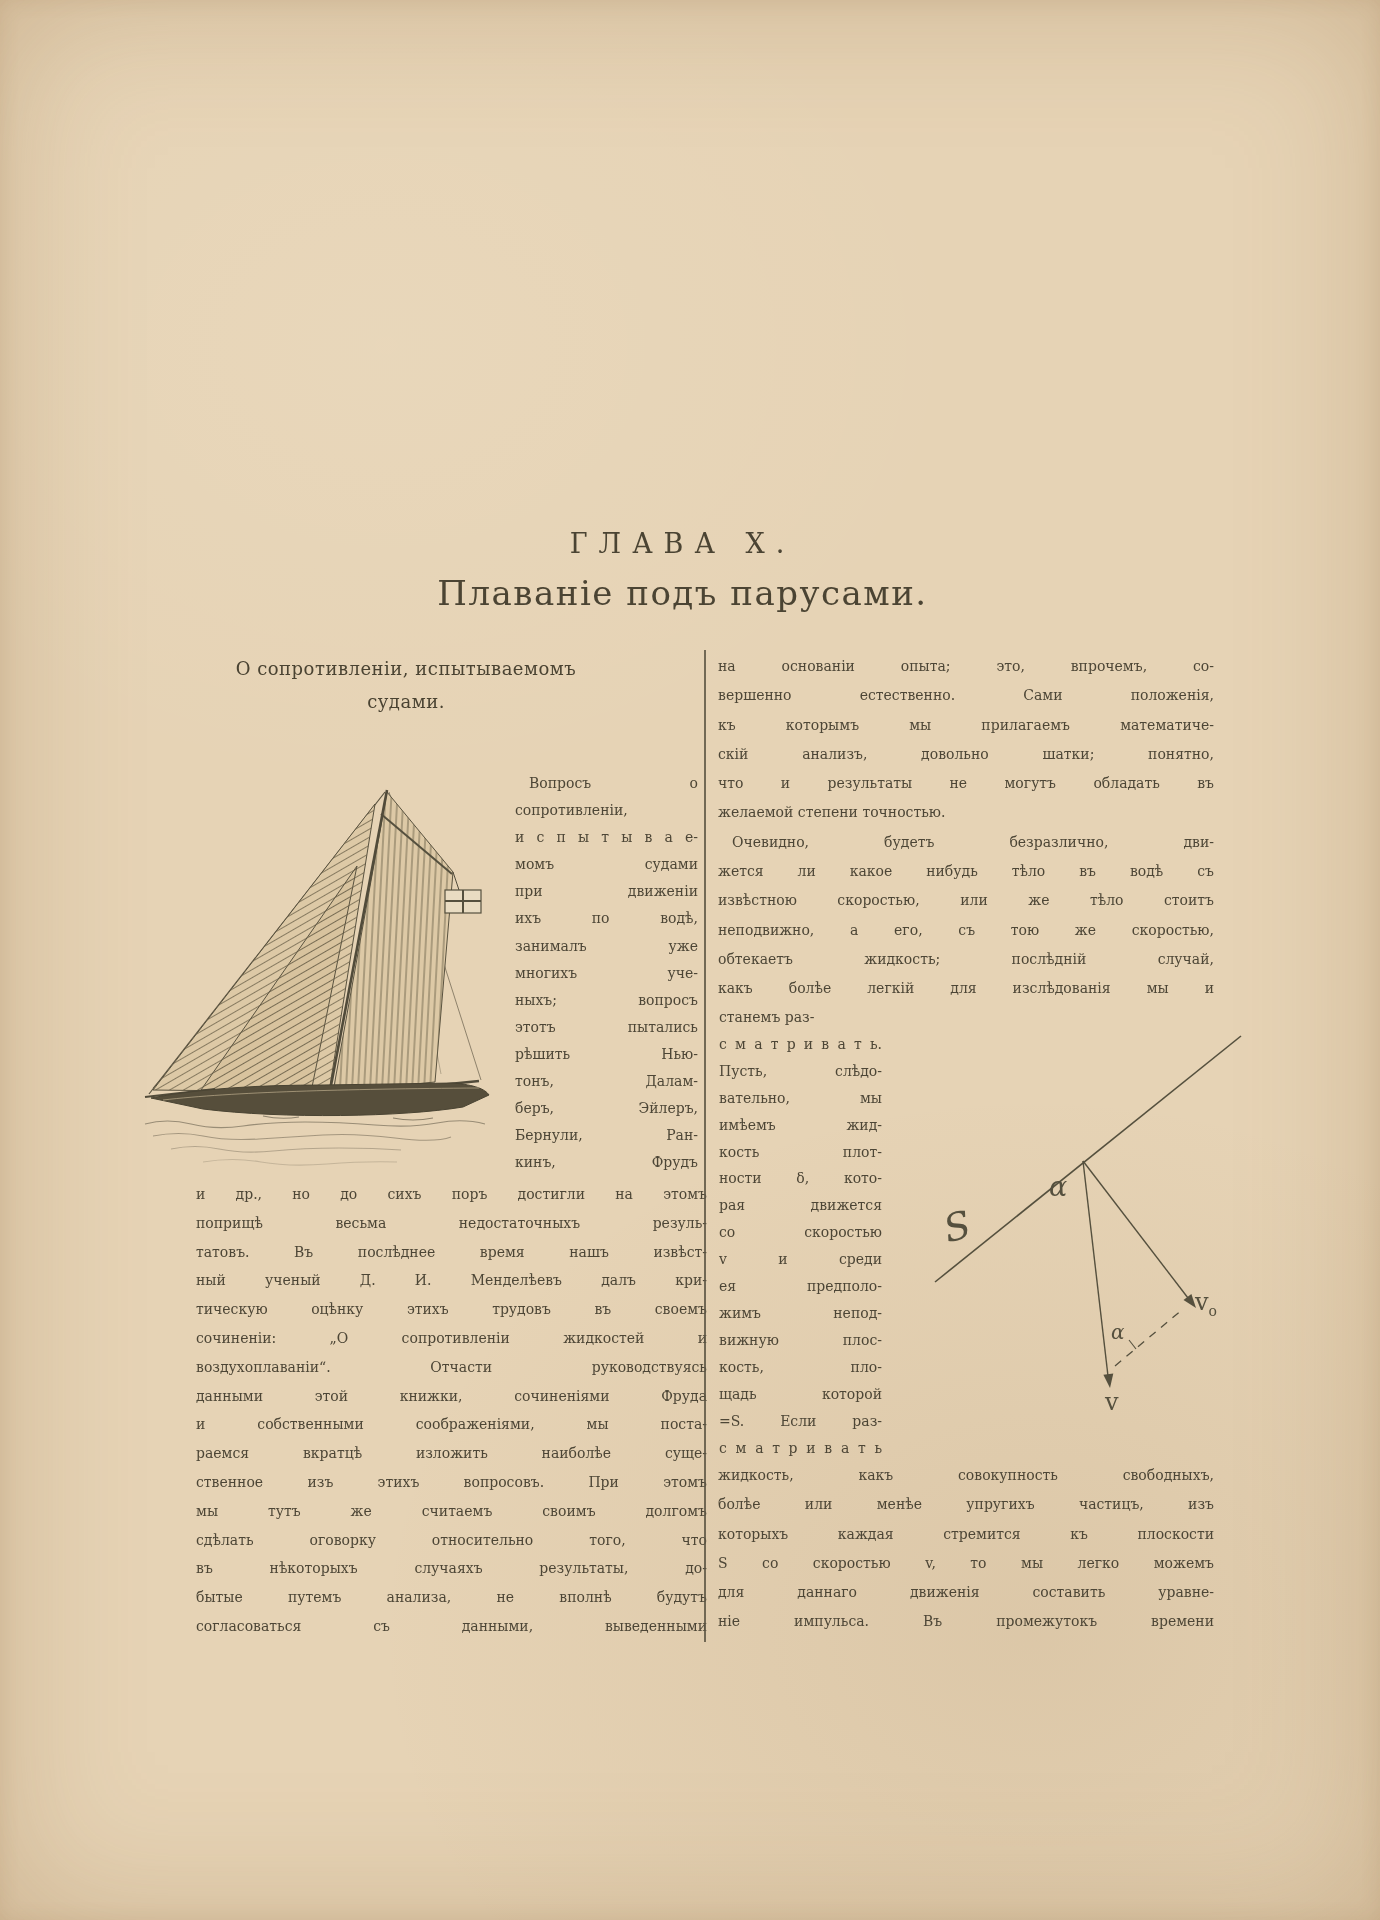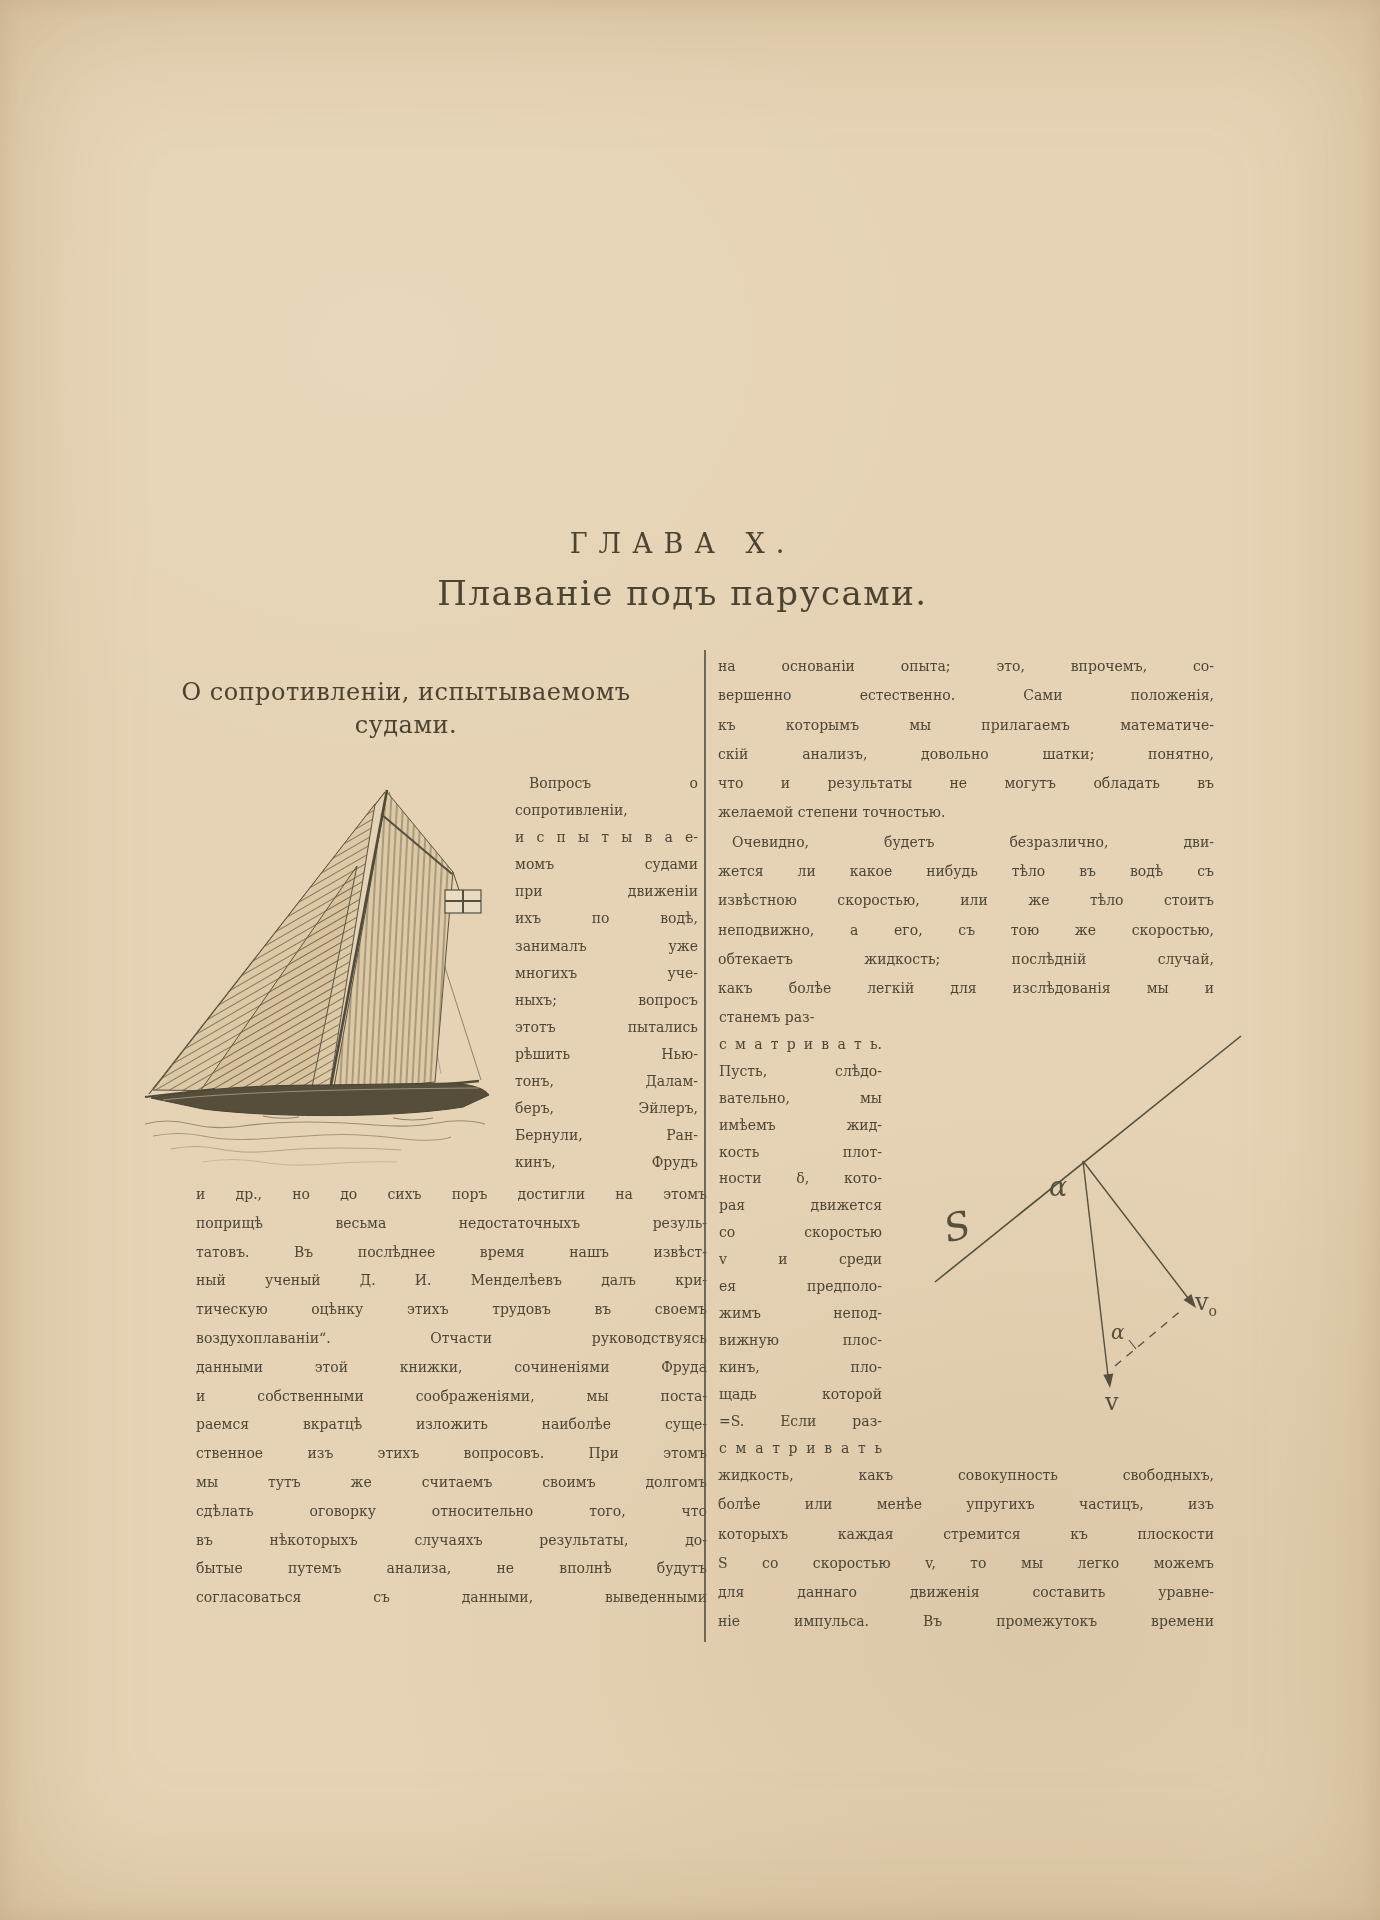--- a/index.html
+++ b/index.html
@@ -19,21 +19,21 @@
     font-size:27px;letter-spacing:11px;color:#4b4433;
   }
   .chapter-subtitle{
     left:150px;top:573px;width:1065px;text-align:center;
     font-size:34px;letter-spacing:1.5px;color:#4b4433;
   }
   .t-block{font-size:14px;}
   .ln{text-align:justify;text-align-last:justify;white-space:normal;}
   .ln.nj{text-align-last:auto;}
   .centered .ln{text-align:center;text-align-last:center;}
-  .left-heading{left:150px;top:676px;width:512px;line-height:33px;font-size:24px;letter-spacing:.5px;color:#4a4332;}
+  .left-heading{left:150px;top:652px;width:512px;line-height:33px;font-size:18px;letter-spacing:.5px;color:#4a4332;}
   .left-narrow{left:515px;top:770px;width:183px;line-height:27.1px;}
   .left-full{left:150px;top:1180px;width:511px;line-height:28.8px;margin-left:46px;}
   .right-top{left:718px;top:652px;width:496px;line-height:29.3px;}
   .right-narrow{left:719px;top:1004px;width:163px;line-height:26.9px;}
   .right-bottom{left:718px;top:1461px;width:496px;line-height:29.3px;}
   .col-divider{left:704px;top:650px;width:2px;height:992px;background:#5d5644;opacity:.85;}
   .ship-figure{left:143px;top:778px;width:362px;height:400px;}
   .vector-figure{left:933px;top:998px;width:330px;height:430px;}
   svg text{font-family:"DejaVu Serif",serif;fill:#55503e;}
 </style>
@@ -128,20 +128,21 @@
       <div class="ln">беръ, Эйлеръ,</div>
       <div class="ln">Бернули, Ран-</div>
       <div class="ln">кинъ, Фрудъ</div>
     </div>
   <div class="abs t-block left-full">
       <div class="ln">и др., но до сихъ поръ достигли на этомъ</div>
       <div class="ln">поприщѣ весьма недостаточныхъ резуль-</div>
       <div class="ln">татовъ. Въ послѣднее время нашъ извѣст-</div>
       <div class="ln">ный ученый Д. И. Менделѣевъ далъ кри-</div>
       <div class="ln">тическую оцѣнку этихъ трудовъ въ своемъ</div>
+      <div class="ln">сочиненіи: „О сопротивленіи жидкостей и</div>
       <div class="ln">воздухоплаваніи“. Отчасти руководствуясь</div>
       <div class="ln">данными этой книжки, сочиненіями Фруда</div>
       <div class="ln">и собственными соображеніями, мы поста-</div>
       <div class="ln">раемся вкратцѣ изложить наиболѣе суще-</div>
       <div class="ln">ственное изъ этихъ вопросовъ. При этомъ</div>
       <div class="ln">мы тутъ же считаемъ своимъ долгомъ</div>
       <div class="ln">сдѣлать оговорку относительно того, что</div>
       <div class="ln">въ нѣкоторыхъ случаяхъ результаты, до-</div>
       <div class="ln">бытые путемъ анализа, не вполнѣ будутъ</div>
       <div class="ln">согласоваться съ данными, выведенными</div>
@@ -170,21 +171,21 @@
       <div class="ln">вательно, мы</div>
       <div class="ln">имѣемъ жид-</div>
       <div class="ln">кость плот-</div>
       <div class="ln">ности δ, кото-</div>
       <div class="ln">рая движется</div>
       <div class="ln">со скоростью</div>
       <div class="ln">v и среди</div>
       <div class="ln">ея предполо-</div>
       <div class="ln">жимъ непод-</div>
       <div class="ln">вижную плос-</div>
-      <div class="ln">кинъ, пло-</div>
+      <div class="ln">кость, пло-</div>
       <div class="ln">щадь которой</div>
       <div class="ln">=S. Если раз-</div>
       <div class="ln">с м а т р и в а т ь</div>
     </div>
   <div class="abs t-block right-bottom">
       <div class="ln">жидкость, какъ совокупность свободныхъ,</div>
       <div class="ln">болѣе или менѣе упругихъ частицъ, изъ</div>
       <div class="ln">которыхъ каждая стремится къ плоскости</div>
       <div class="ln">S со скоростью v, то мы легко можемъ</div>
       <div class="ln">для даннаго движенія составить уравне-</div>

